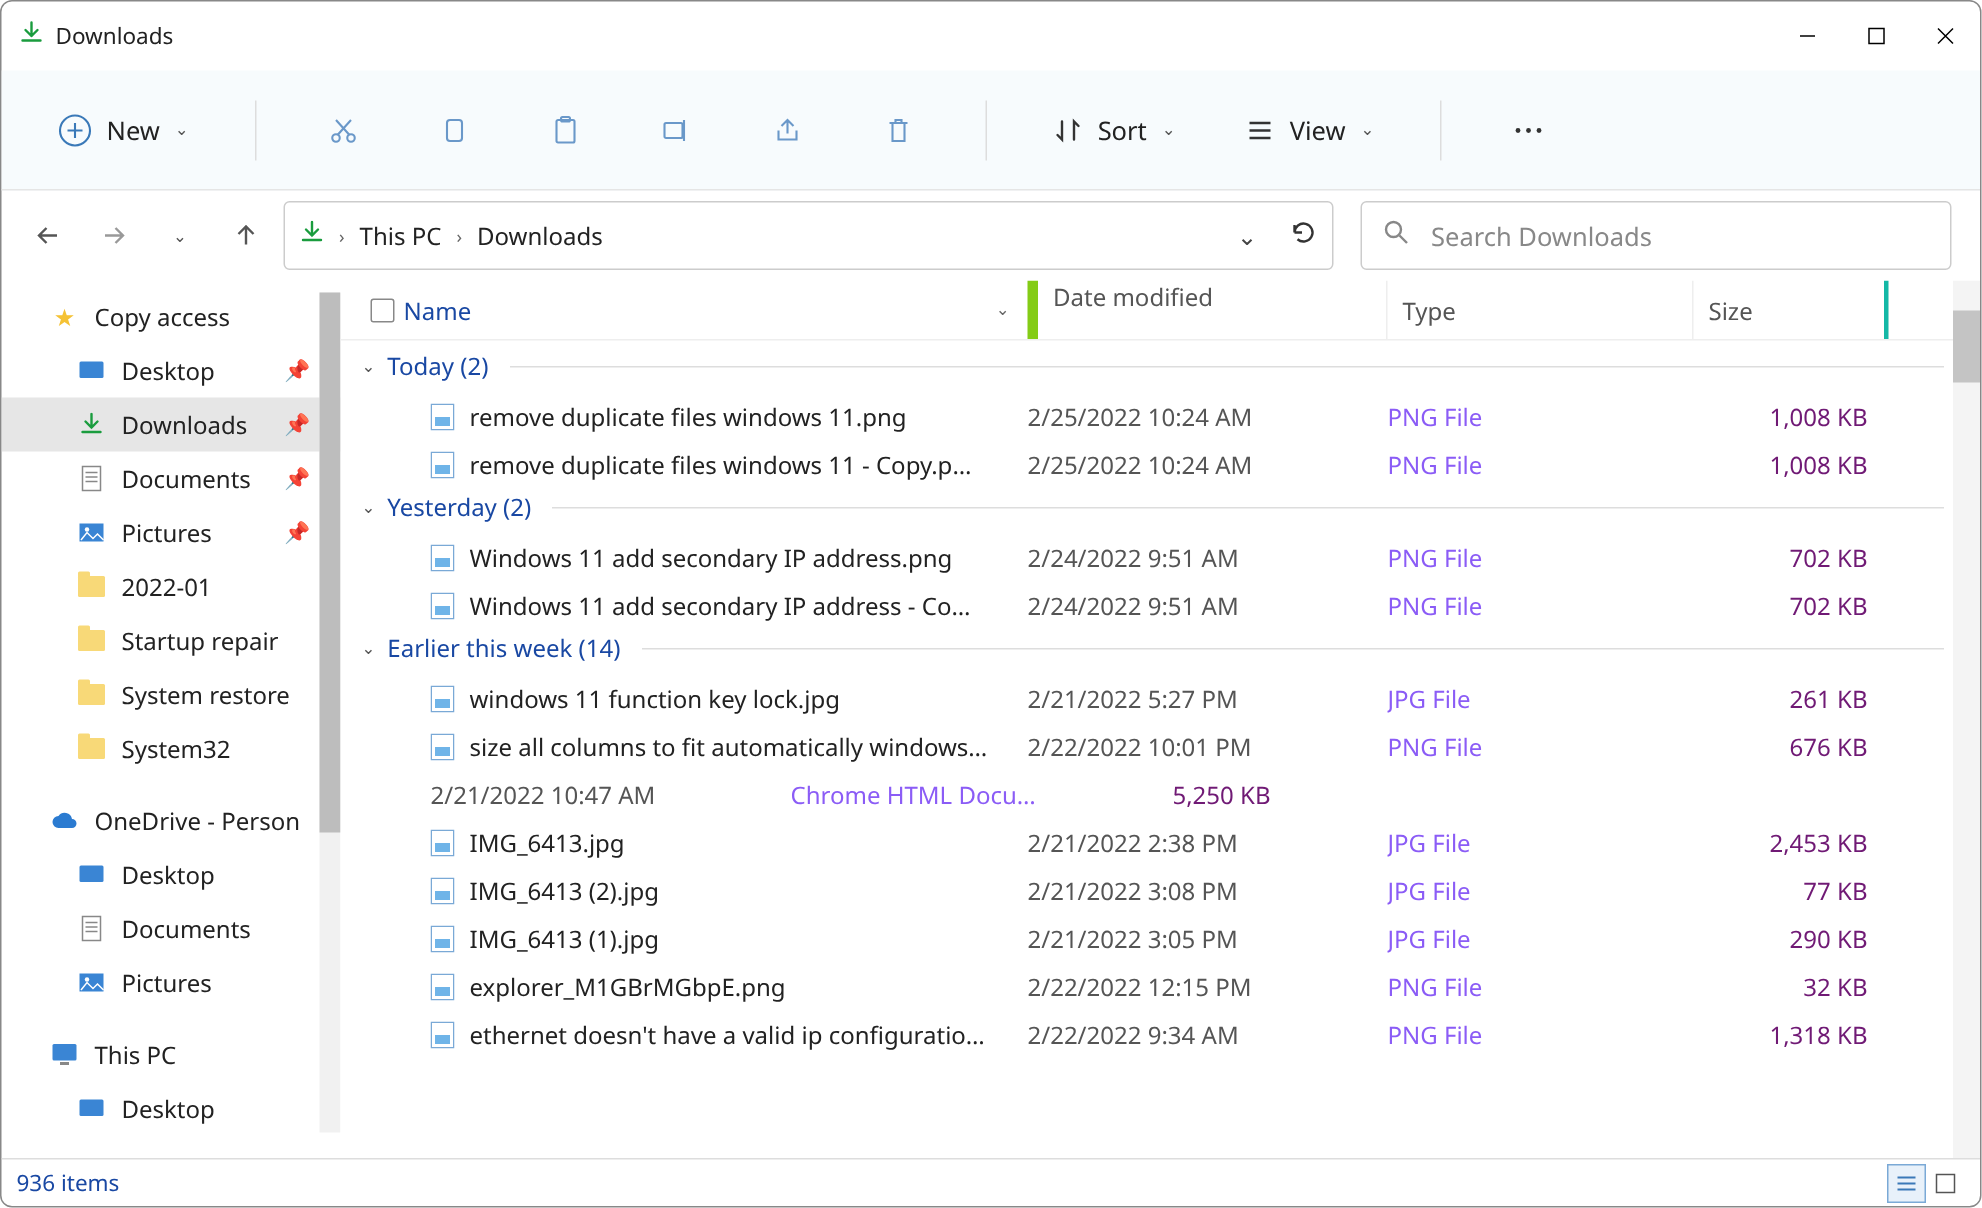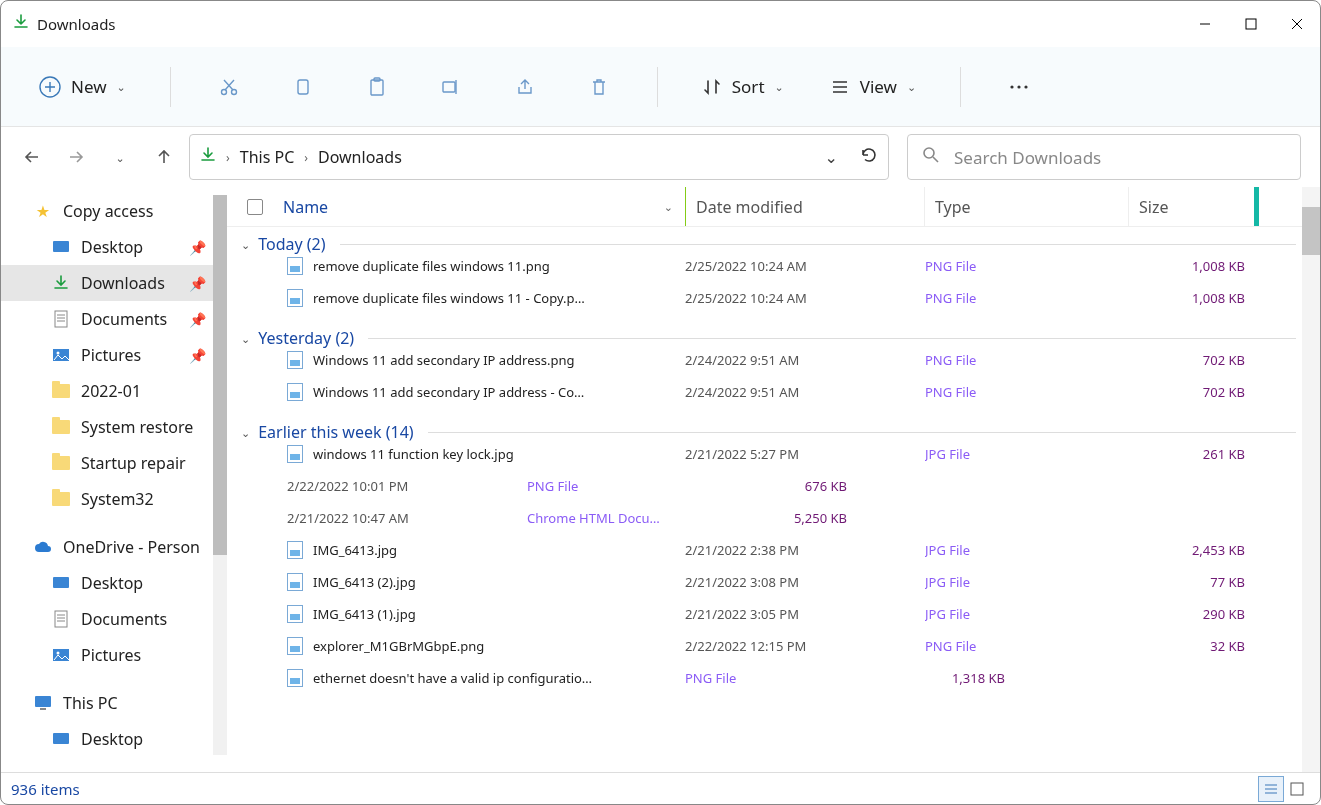--- a/index.html
+++ b/index.html
@@ -35,33 +35,33 @@
 .sidebar .scroll { position: absolute; right: 0; top: 8px; width: 14px; background: #f1f1f1; height: 560px; }
 .sidebar .scroll .thumb { background: #bdbdbd; height: 360px; width: 14px; }
 .sideitem { height: 36px; display: flex; align-items: center; padding-left: 32px; gap: 10px; }
 .sideitem.sub { padding-left: 50px; }
 .sideitem.sel { background: #e6e6e6; }
 .sideitem .pin { margin-left: auto; margin-right: 20px; color: #999; font-size: 14px; }
 .sideitem .ico { width: 20px; display:flex; justify-content:center; }
 
 
 .colheaders { height: 40px; display: flex; align-items: center; padding-left: 20px; font-size: 16px; color: #555; border-bottom: 1px solid #eee; }
-.colheaders .hname { width: 438px; display:flex; align-items:center; gap:14px; }
-.colheaders .hdate { width: 240px; border-left: 1px solid #84cc16; border-right: 1px solid #eee; padding-left: 10px; height: 100%; display:flex; align-items:center; }
+.colheaders .hname { width: 438px; display:flex; align-items:center; }
+.colheaders .hdate { width: 240px; border-left: 7px solid #84cc16; border-right: 1px solid #eee; padding-left: 10px; height: 100%; display:flex; align-items:flex-start; }
 .colheaders .htype { width: 204px; padding-left: 10px; border-right: 1px solid #eee; height: 100%; display:flex; align-items:center; }
-.colheaders .hsize { width: 130px; padding-left: 10px; border-right: 5px solid #14b8a6; height: 100%; display:flex; align-items:center; }
+.colheaders .hsize { width: 130px; padding-left: 10px; border-right: 3px solid #14b8a6; height: 100%; display:flex; align-items:center; }
 .checkbox { width: 16px; height: 16px; border: 1px solid #888; border-radius: 2px; margin-right: 6px; }
 .sortchev { margin-left: auto; margin-right: 12px; font-size: 11px; color: #666; }
 
 
 .content { flex: 1; overflow: hidden; position: relative; }
 .filelist { padding: 0 0 0 10px; }
 .group { display: flex; align-items: center; gap: 8px; padding: 6px 0 2px 4px; color: #1948a3; font-size: 16px; }
 .group .line { flex: 1; height: 1px; background: #ddd; margin-left: 6px; margin-right: 24px; }
-.row { height: 32px; display: flex; align-items: flex-start; padding-left: 50px; font-size: 13px; color: #222; }
+.row { height: 32px; display: flex; align-items: flex-end; padding-left: 50px; font-size: 16px; color: #222; }
 .row .rname { width: 398px; display:flex; align-items:center; gap:10px; overflow:hidden; white-space:nowrap; padding-right:8px; }
 .row .rname span { overflow:hidden; text-overflow:ellipsis; }
 .row .rdate { width: 240px; color: #555; }
 .row .rtype { width: 204px; color: #8b5cf6; overflow:hidden; white-space:nowrap; text-overflow:ellipsis; padding-right:10px; }
 .row .rsize { width: 120px; text-align: right; color: #701a75; padding-right: 4px; }
 .cscroll { position:absolute; right:0; top:0; width:18px; height:100%; background:#f4f4f4; }
 .cscroll .cthumb { width:18px; background:#c4c4c4; position:absolute; top:20px; height:48px; }
 
 
 .statusbar { height: 32px; border-top: 1px solid #ddd; display: flex; align-items: center; padding: 0 10px; font-size: 15px; color: #1948a3; }
@@ -268,27 +268,27 @@
         <div class="sideitem sub">
           <span class="ico">
             <div class="folder-ico"></div>
           </span>
           <span>2022-01</span>
         </div>
         <div class="sideitem sub">
           <span class="ico">
             <div class="folder-ico"></div>
           </span>
+          <span>Startup repair</span>
+        </div>
+        <div class="sideitem sub">
+          <span class="ico">
+            <div class="folder-ico"></div>
+          </span>
           <span>System restore</span>
-        </div>
-        <div class="sideitem sub">
-          <span class="ico">
-            <div class="folder-ico"></div>
-          </span>
-          <span>Startup repair</span>
         </div>
         <div class="sideitem sub">
           <span class="ico">
             <div class="folder-ico"></div>
           </span>
           <span>System32</span>
         </div>
       </div>
     <div style="height:12px"></div>
     <div class="sideitem" style="padding-left:32px">
@@ -437,20 +437,26 @@
             <span>
               <div class="png-ico"></div>
             </span>
             <span>windows 11 function key lock.jpg</span>
           </div>
           <div class="rdate">2/21/2022 5:27 PM</div>
           <div class="rtype">JPG File</div>
           <div class="rsize">261 KB</div>
         </div>
         <div class="row">
+          <div class="rname">
+            <span>
+              <div class="png-ico"></div>
+            </span>
+            <span>size all columns to fit automatically windows…</span>
+          </div>
           <div class="rdate">2/22/2022 10:01 PM</div>
           <div class="rtype">PNG File</div>
           <div class="rsize">676 KB</div>
         </div>
         <div class="row">
           <div class="rdate">2/21/2022 10:47 AM</div>
           <div class="rtype">Chrome HTML Docu…</div>
           <div class="rsize">5,250 KB</div>
         </div>
         <div class="row">
@@ -497,20 +503,21 @@
           <div class="rtype">PNG File</div>
           <div class="rsize">32 KB</div>
         </div>
         <div class="row">
           <div class="rname">
             <span>
               <div class="png-ico"></div>
             </span>
             <span>ethernet doesn't have a valid ip configuratio…</span>
           </div>
+          <div class="rdate">2/22/2022 9:34 AM</div>
           <div class="rtype">PNG File</div>
           <div class="rsize">1,318 KB</div>
         </div>
       </div>
     <div class="cscroll">
         <div class="cthumb"></div>
       </div>
   </div>
 </div>
 

